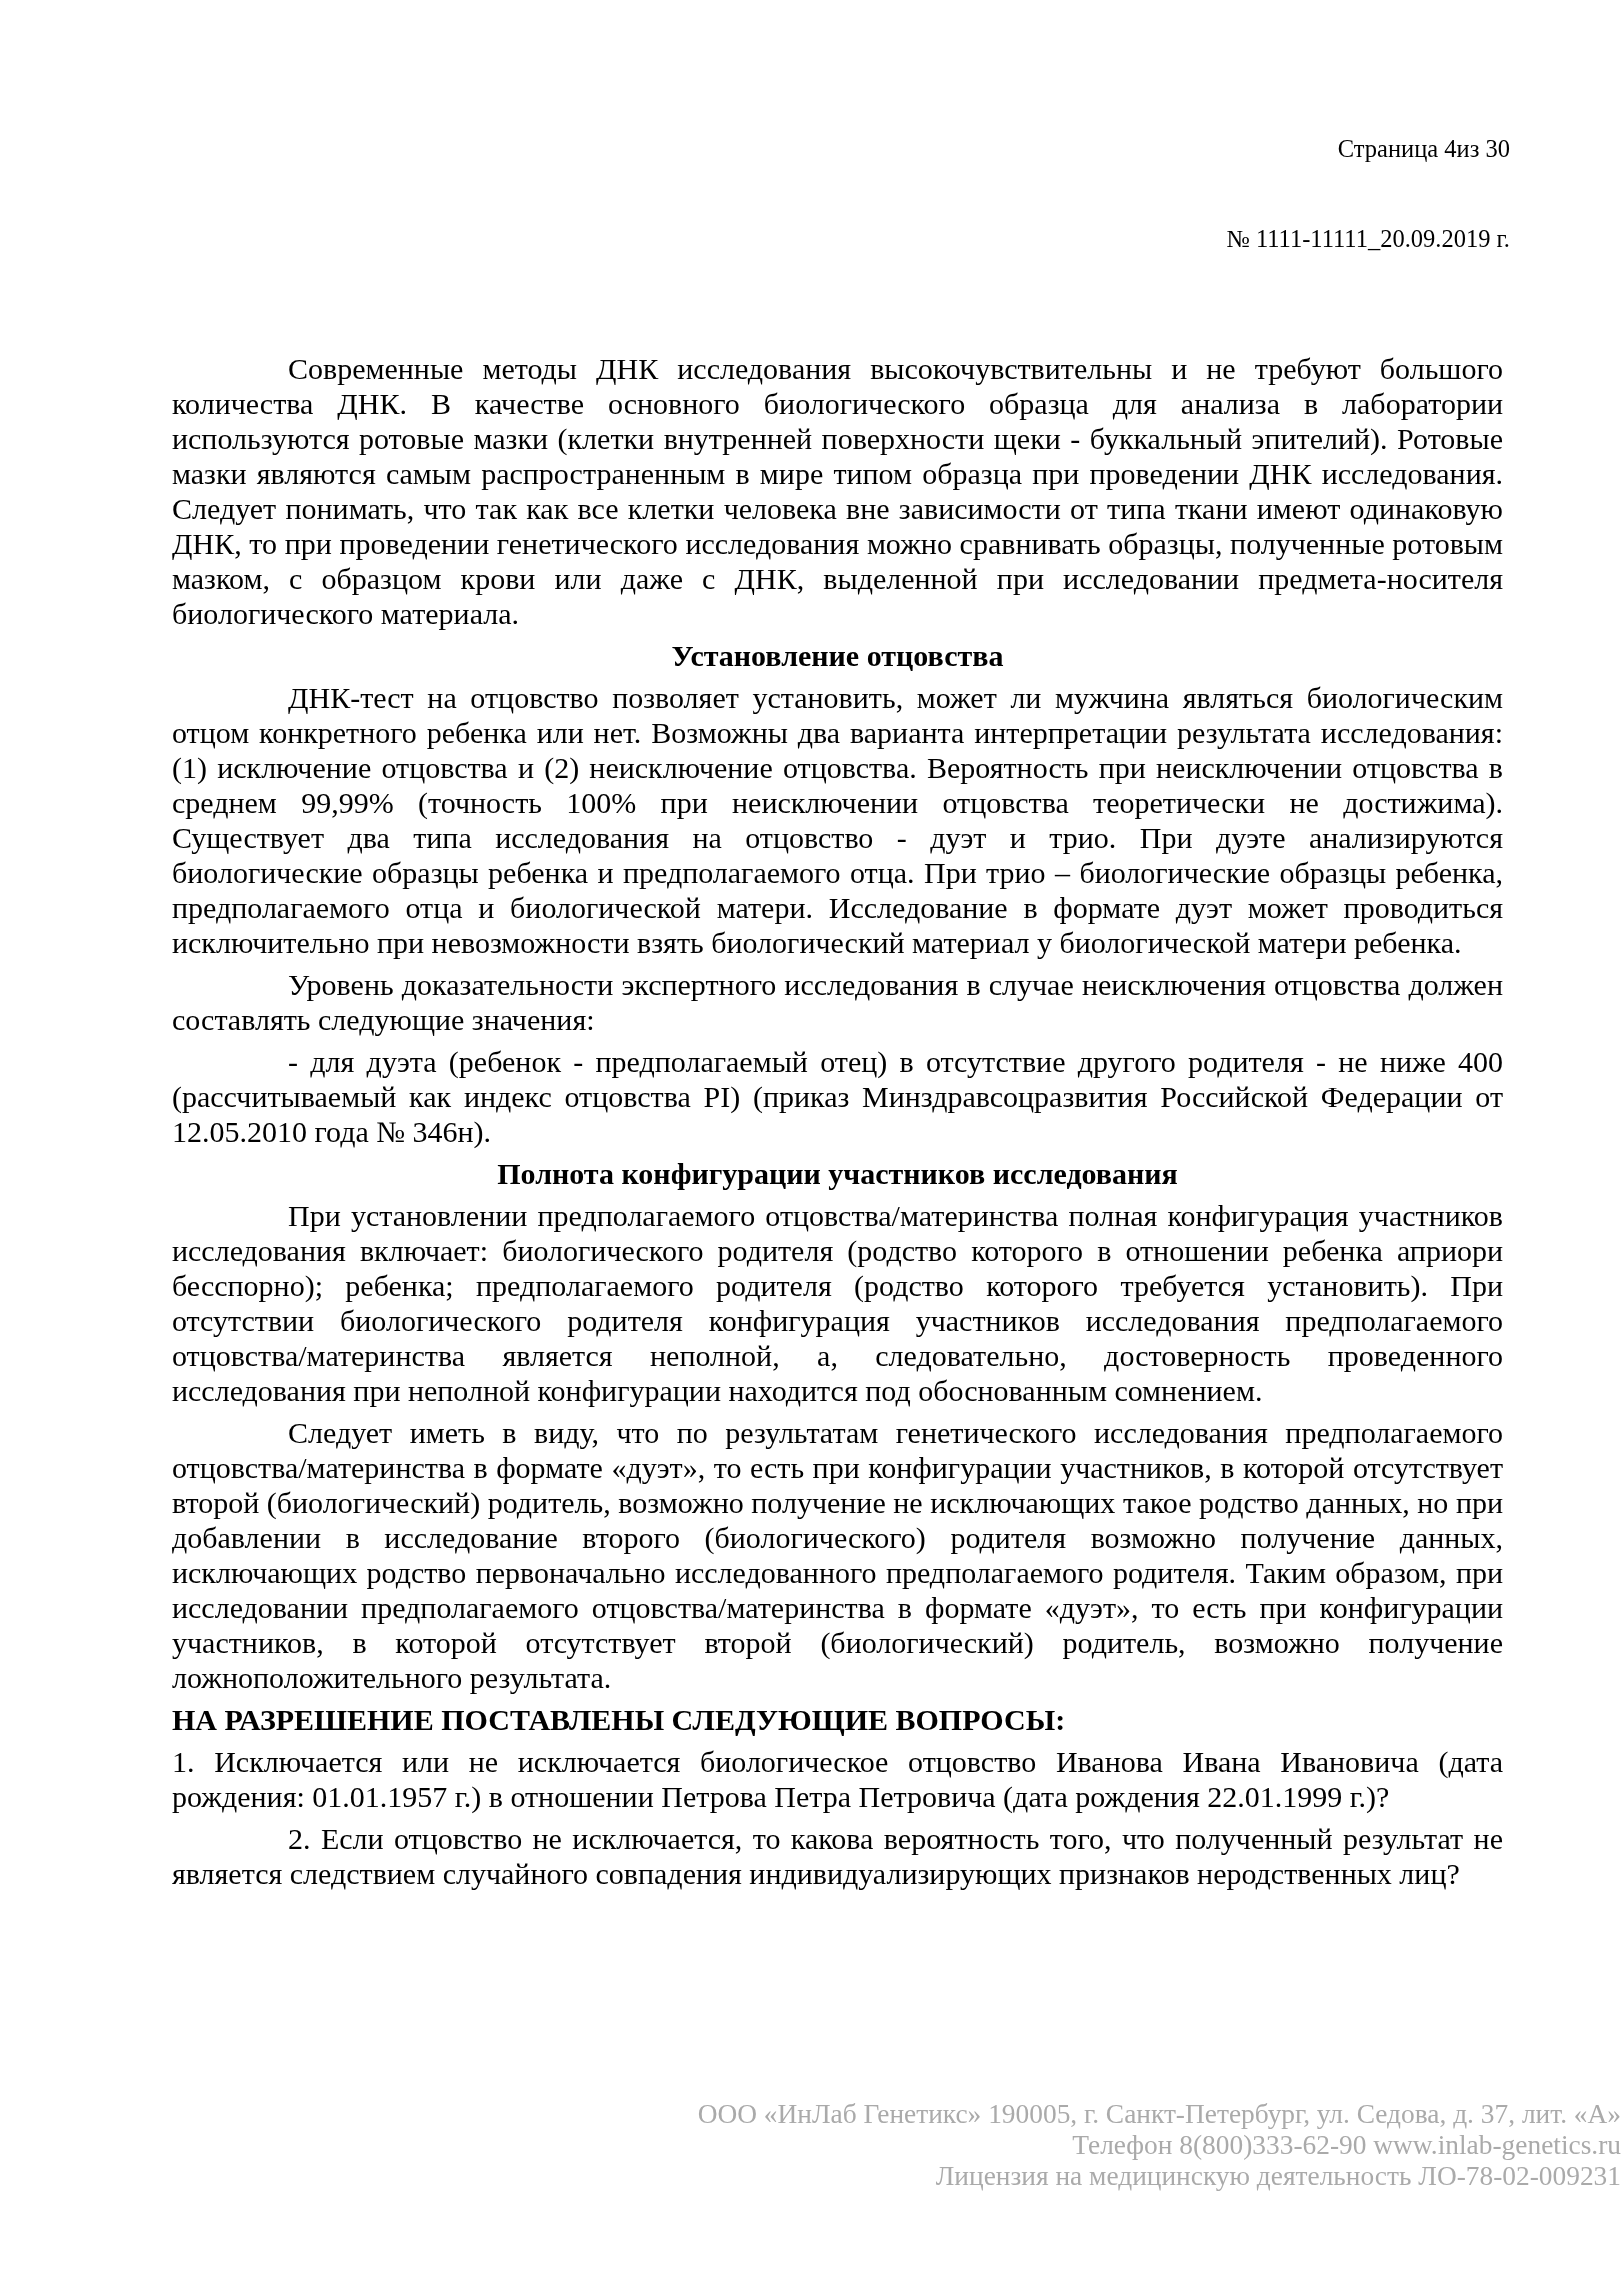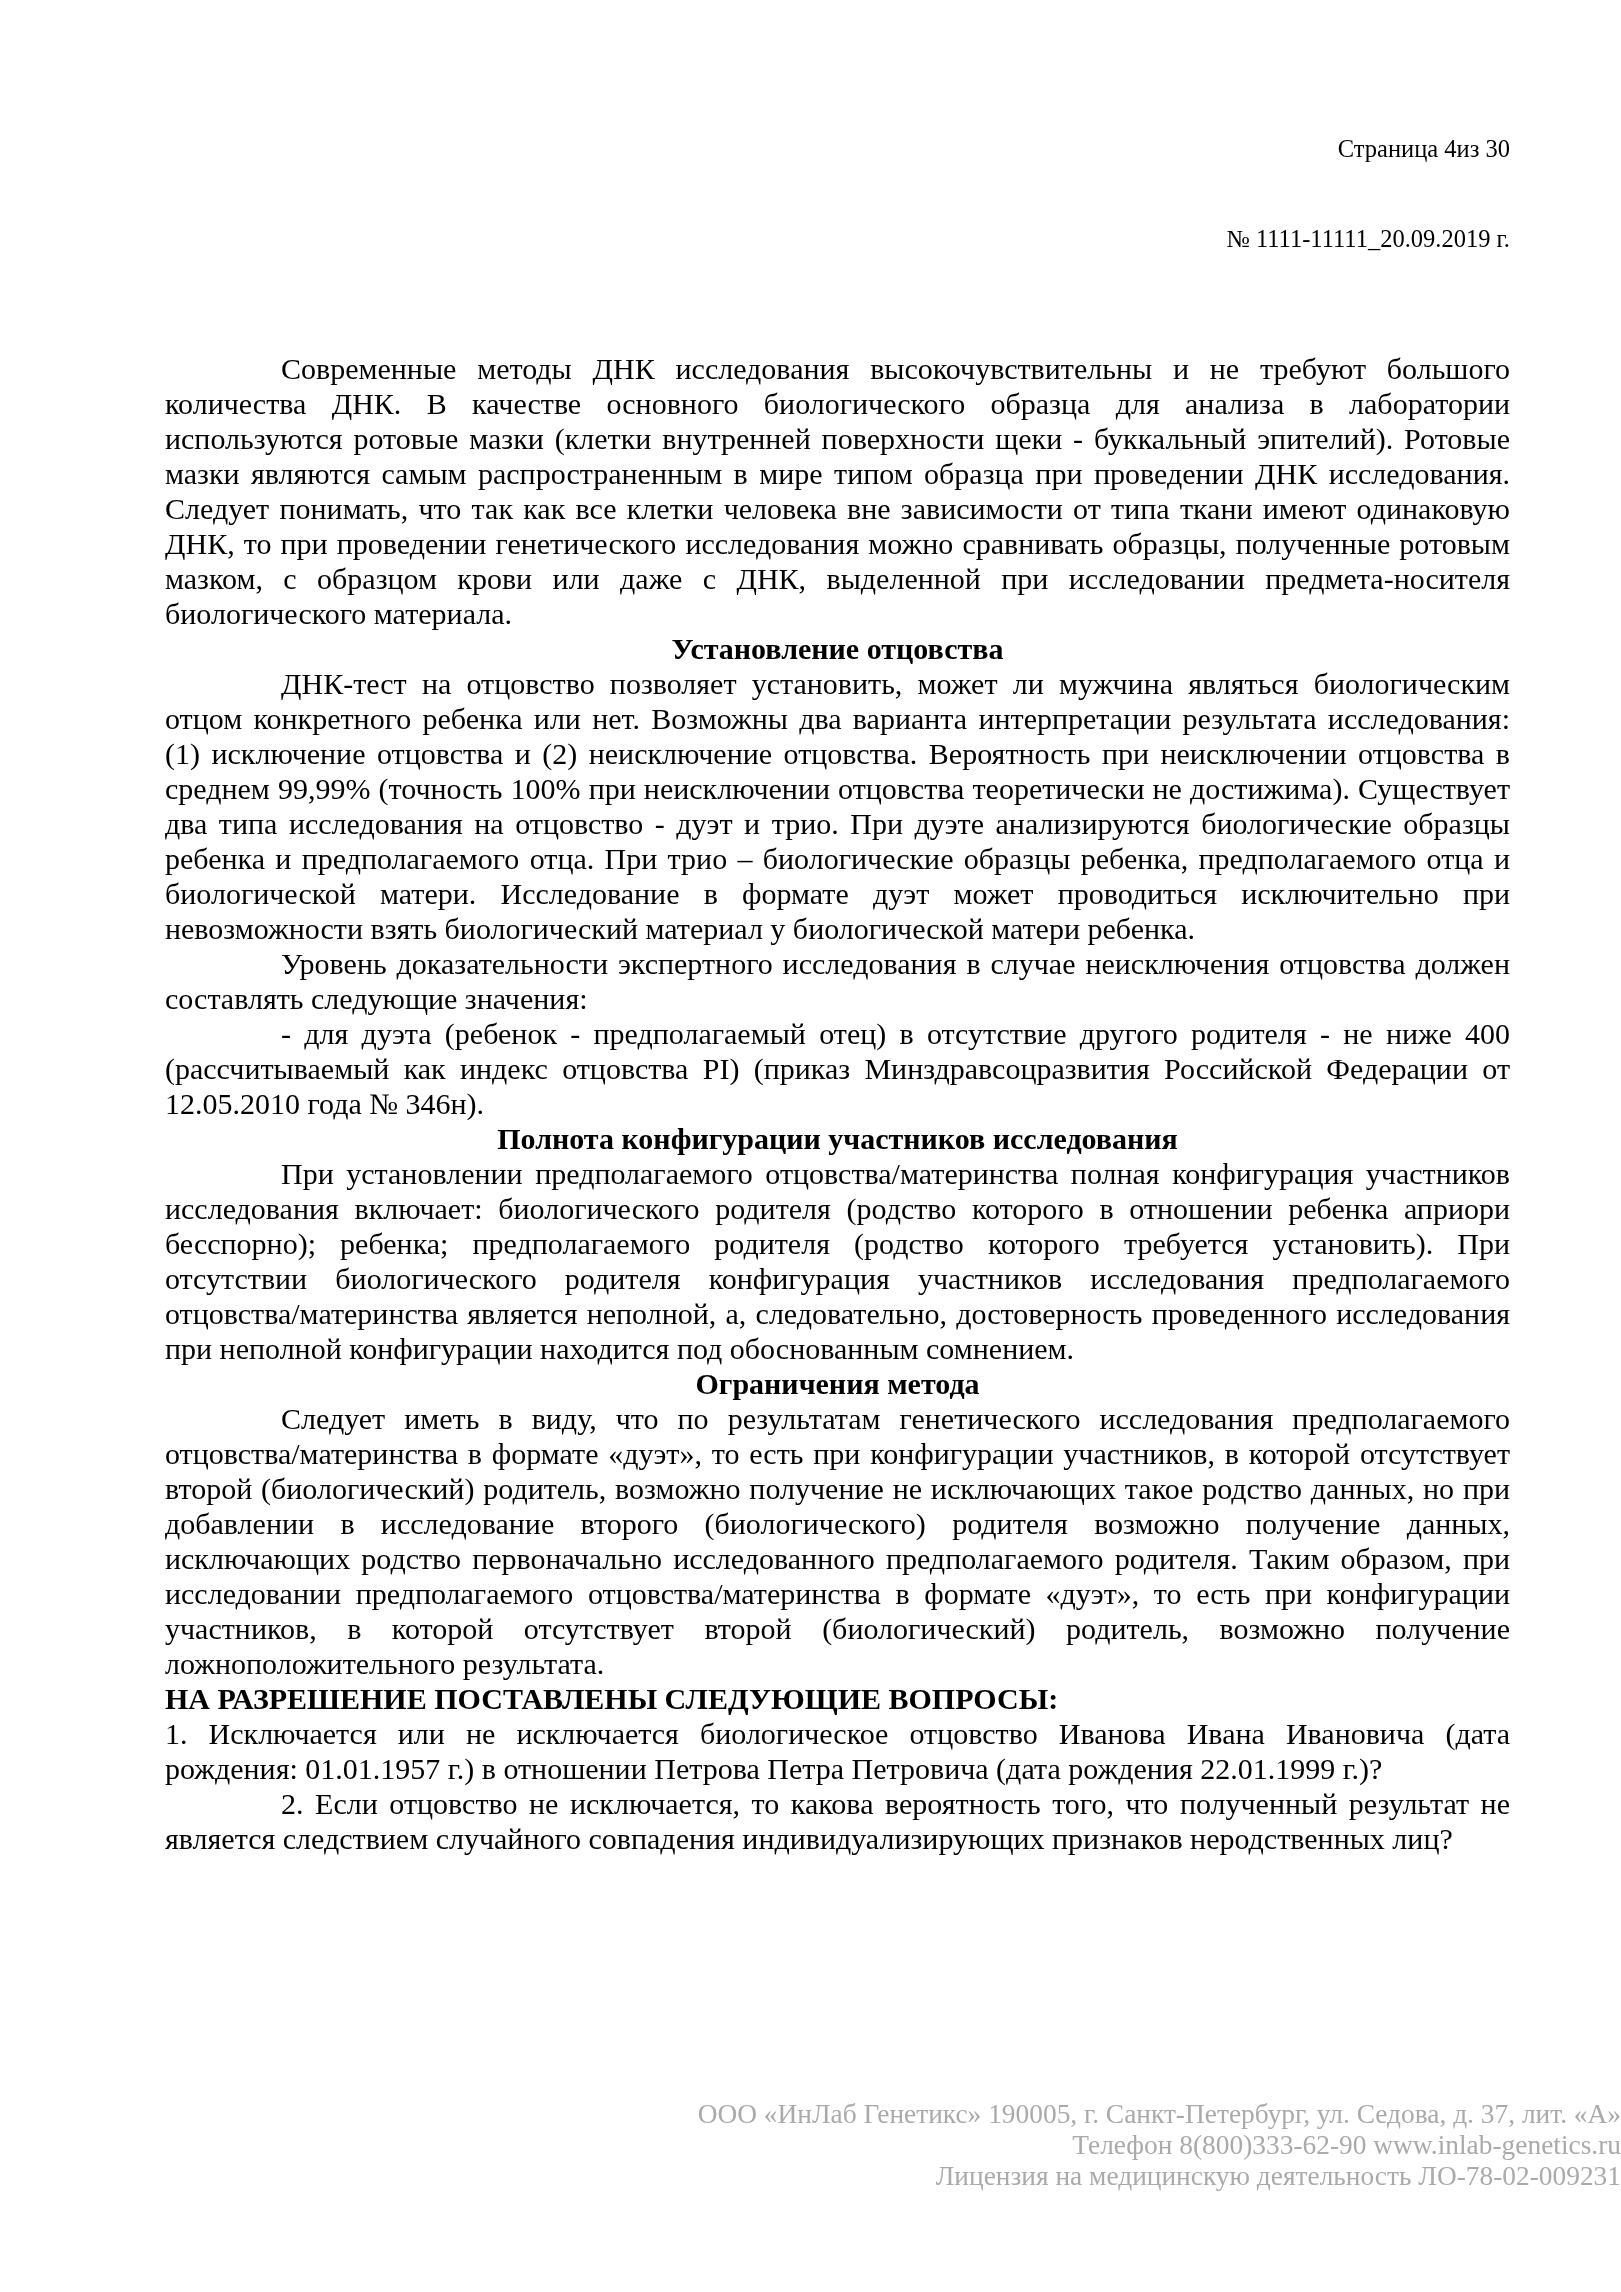--- a/index.html
+++ b/index.html
@@ -30,21 +30,21 @@
     white-space: pre;
   }
   .doc-body {
     margin-top: 37px;
     font-size: 30px;
     line-height: 35px;
     text-align: justify;
     text-align-last: left;
   }
   .doc-body p {
-    margin: 0;
+    margin: 7px;
     padding: 0;
   }
   p.para {
     text-indent: 116px;
   }
   p.para.no-indent {
     text-indent: 0;
   }
   .heading-center {
     font-weight: bold;
@@ -91,21 +91,20 @@
       <p class="heading-center">Установление отцовства</p>
 
       <p class="para">ДНК-тест на отцовство позволяет установить, может ли мужчина являться биологическим отцом конкретного ребенка или нет. Возможны два варианта интерпретации результата исследования: (1) исключение отцовства и (2) неисключение отцовства. Вероятность при неисключении отцовства в среднем 99,99% (точность 100% при неисключении отцовства теоретически не достижима). Существует два типа исследования на отцовство - дуэт и трио. При дуэте анализируются биологические образцы ребенка и предполагаемого отца. При трио – биологические образцы ребенка, предполагаемого отца и биологической матери. Исследование в формате дуэт может проводиться исключительно при невозможности взять биологический материал у биологической матери ребенка.</p>
       <p class="para">Уровень доказательности экспертного исследования в случае неисключения отцовства должен составлять следующие значения:</p>
       <p class="para">- для дуэта (ребенок - предполагаемый отец) в отсутствие другого родителя - не ниже 400 (рассчитываемый как индекс отцовства PI) (приказ Минздравсоцразвития Российской Федерации от 12.05.2010 года № 346н).</p>
 
       <p class="heading-center">Полнота конфигурации участников исследования</p>
 
       <p class="para">При установлении предполагаемого отцовства/материнства полная конфигурация участников исследования включает: биологического родителя (родство которого в отношении ребенка априори бесспорно); ребенка; предполагаемого родителя (родство которого требуется установить). При отсутствии биологического родителя конфигурация участников исследования предполагаемого отцовства/материнства является неполной, а, следовательно, достоверность проведенного исследования при неполной конфигурации находится под обоснованным сомнением.</p>
 
-      <p class="heading-center">Ограничения метода</p>
 
       <p class="para">Следует иметь в виду, что по результатам генетического исследования предполагаемого отцовства/материнства в формате «дуэт», то есть при конфигурации участников, в которой отсутствует второй (биологический) родитель, возможно получение не исключающих такое родство данных, но при добавлении в исследование второго (биологического) родителя возможно получение данных, исключающих родство первоначально исследованного предполагаемого родителя. Таким образом, при исследовании предполагаемого отцовства/материнства в формате «дуэт», то есть при конфигурации участников, в которой отсутствует второй (биологический) родитель, возможно получение ложноположительного результата.</p>
 
       <p class="heading-left">НА РАЗРЕШЕНИЕ ПОСТАВЛЕНЫ СЛЕДУЮЩИЕ ВОПРОСЫ:</p>
 
       <p class="para no-indent">1. Исключается или не исключается биологическое отцовство Иванова Ивана Ивановича (дата рождения: 01.01.1957 г.) в отношении Петрова Петра Петровича (дата рождения 22.01.1999 г.)?</p>
       <p class="para">2. Если отцовство не исключается, то какова вероятность того, что полученный результат не является следствием случайного совпадения индивидуализирующих признаков неродственных лиц?</p>
 
     </div>
 

